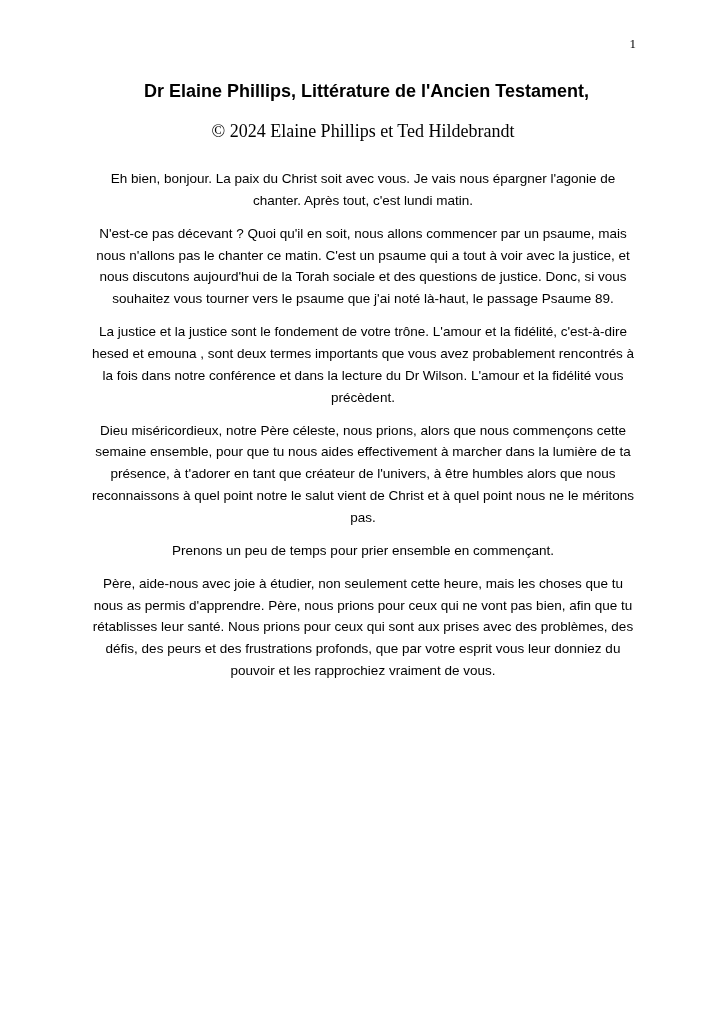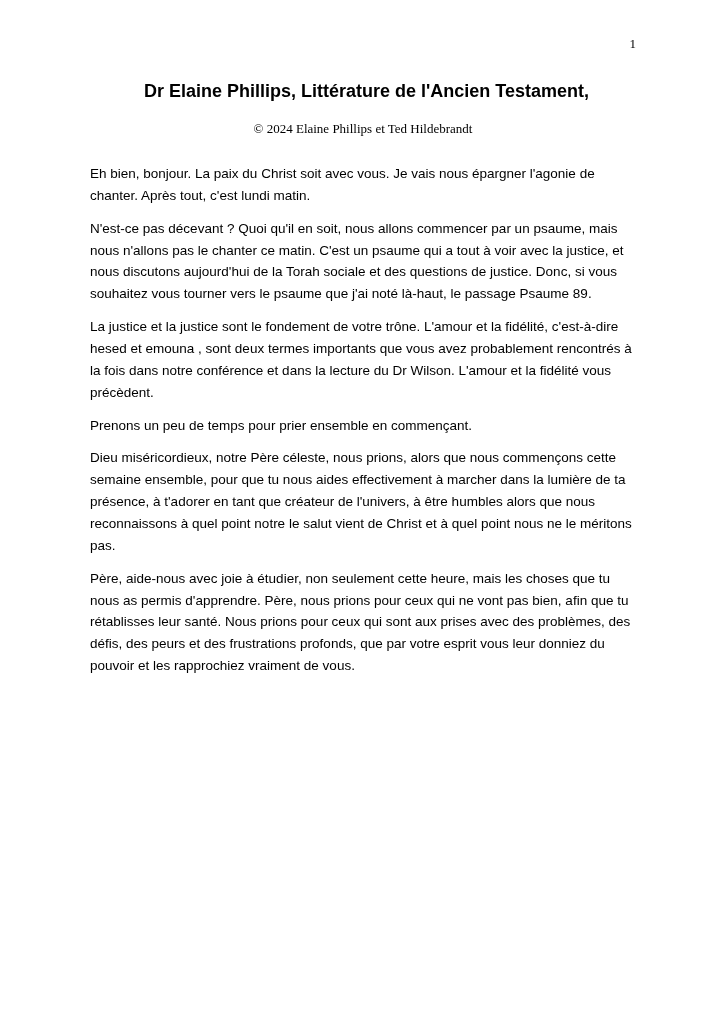--- a/index.html
+++ b/index.html
@@ -34,30 +34,31 @@
     font-size: 18px;
     font-weight: 700;
     line-height: 1.5;
   }
   .title .title-line {
     display: block;
   }
   .copyright {
     text-align: center;
     font-family: "Liberation Serif", serif;
-    font-size: 13px;
+    font-size: 18px;
     margin-top: 3px;
   }
   .body-text {
     margin-top: 26px;
     font-size: 13.5px;
     line-height: 1.62;
   }
   .body-text p {
     margin: 0 0 11px 0;
+    text-align: center;
   }
   .italic {
   }
 </style>
 </head>
 <body>
 
 <div class="page">
 
   <div class="page-number">1</div>
@@ -65,18 +66,18 @@
   <h1 class="title">
     <span class="title-line">Dr Elaine Phillips, Littérature de l'Ancien Testament,</span>
   </h1>
 
   <div class="copyright">© 2024 Elaine Phillips et Ted Hildebrandt</div>
 
   <div class="body-text" id="paragraphs">
       <p>Eh bien, bonjour. La paix du Christ soit avec vous. Je vais nous épargner l'agonie de chanter. Après tout, c'est lundi matin.</p>
       <p>N'est-ce pas décevant ? Quoi qu'il en soit, nous allons commencer par un psaume, mais nous n'allons pas le chanter ce matin. C'est un psaume qui a tout à voir avec la justice, et nous discutons aujourd'hui de la Torah sociale et des questions de justice. Donc, si vous souhaitez vous tourner vers le psaume que j'ai noté là-haut, le passage Psaume 89.</p>
       <p><span>La justice et la justice sont le fondement de votre trône. L'amour et la fidélité, c'est-à-dire </span><span class="italic">hesed et emouna</span><span> , sont deux termes importants que vous avez probablement rencontrés à la fois dans notre conférence et dans la lecture du Dr Wilson. L'amour et la fidélité vous précèdent.</span></p>
+      <p>Dieu miséricordieux, notre Père céleste, nous prions, alors que nous commençons cette semaine ensemble, pour que tu nous aides effectivement à marcher dans la lumière de ta présence, à t'adorer en tant que créateur de l'univers, à être humbles alors que nous reconnaissons à quel point notre le salut vient de Christ et à quel point nous ne le méritons pas.</p>
       <p>Prenons un peu de temps pour prier ensemble en commençant.</p>
-      <p>Dieu miséricordieux, notre Père céleste, nous prions, alors que nous commençons cette semaine ensemble, pour que tu nous aides effectivement à marcher dans la lumière de ta présence, à t'adorer en tant que créateur de l'univers, à être humbles alors que nous reconnaissons à quel point notre le salut vient de Christ et à quel point nous ne le méritons pas.</p>
       <p>Père, aide-nous avec joie à étudier, non seulement cette heure, mais les choses que tu nous as permis d'apprendre. Père, nous prions pour ceux qui ne vont pas bien, afin que tu rétablisses leur santé. Nous prions pour ceux qui sont aux prises avec des problèmes, des défis, des peurs et des frustrations profonds, que par votre esprit vous leur donniez du pouvoir et les rapprochiez vraiment de vous.</p>
     </div>
 
 </div>
 
 </body></html>

